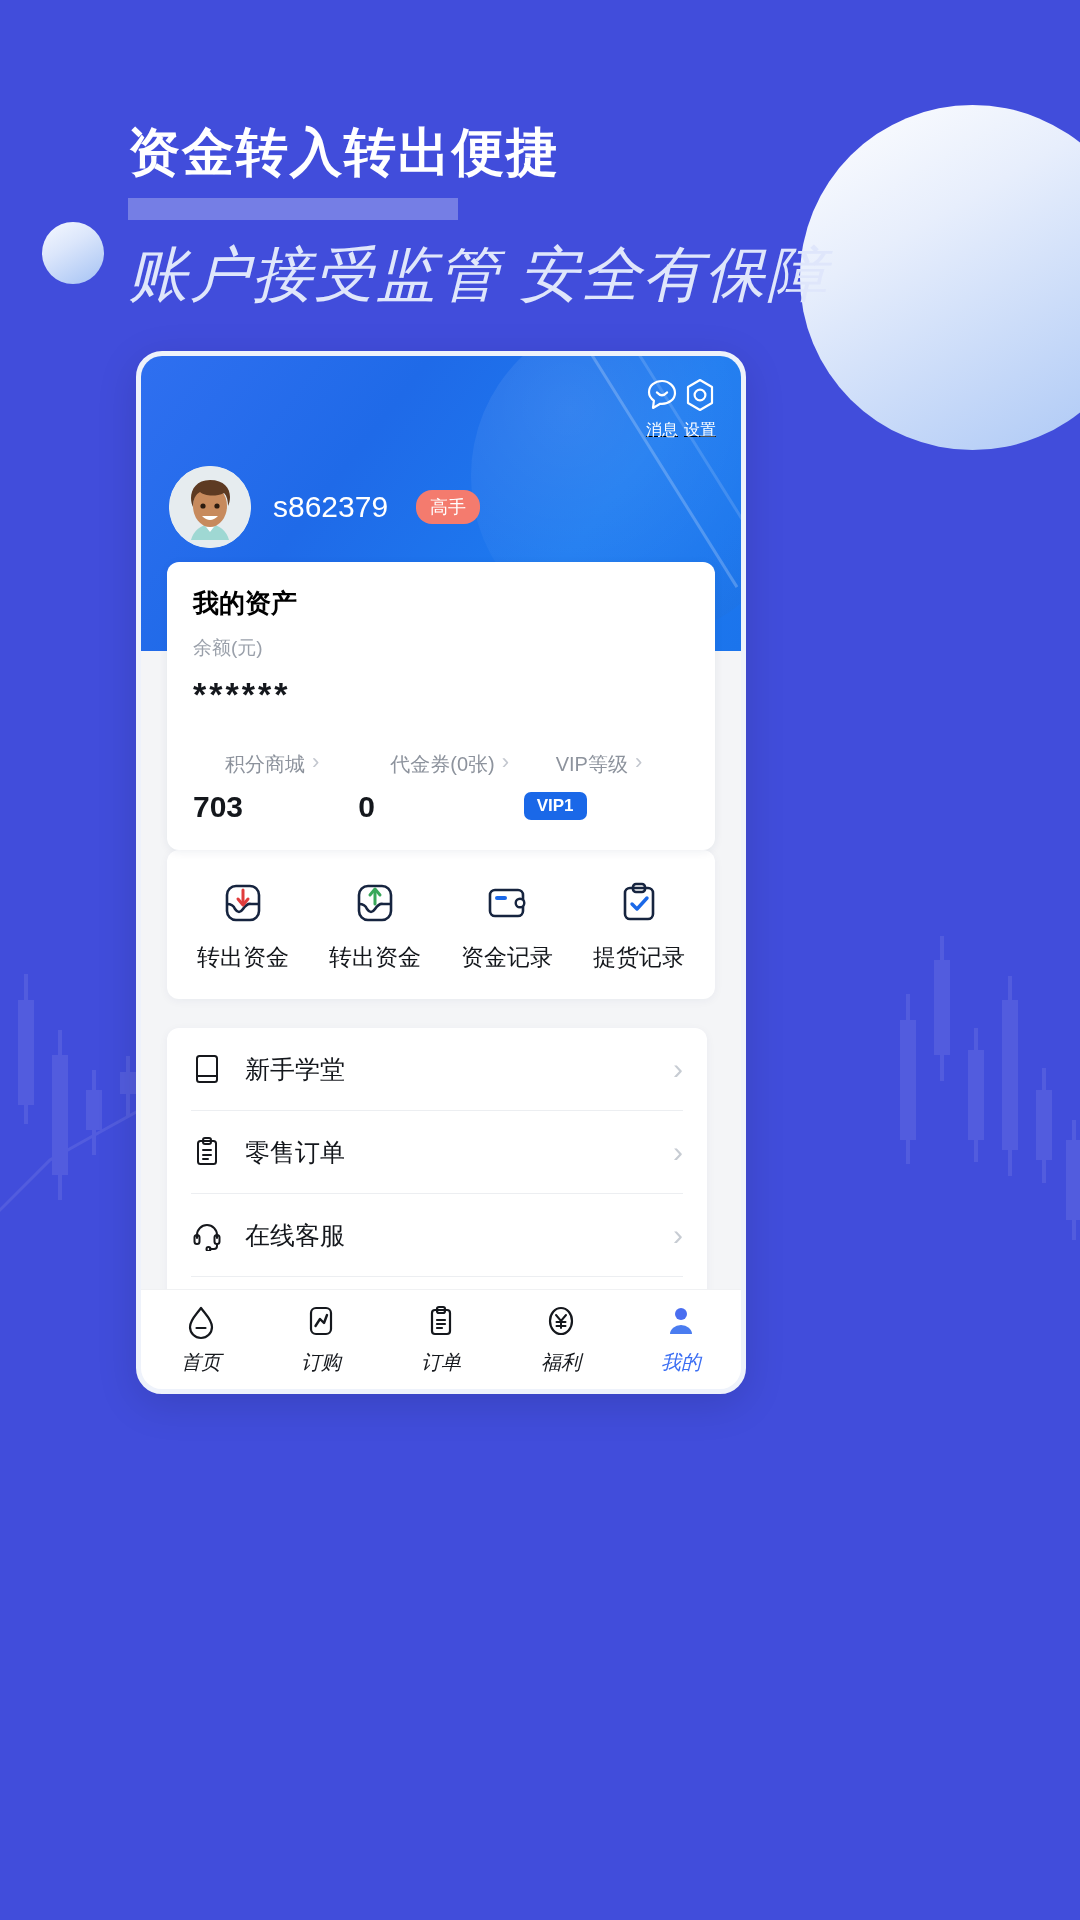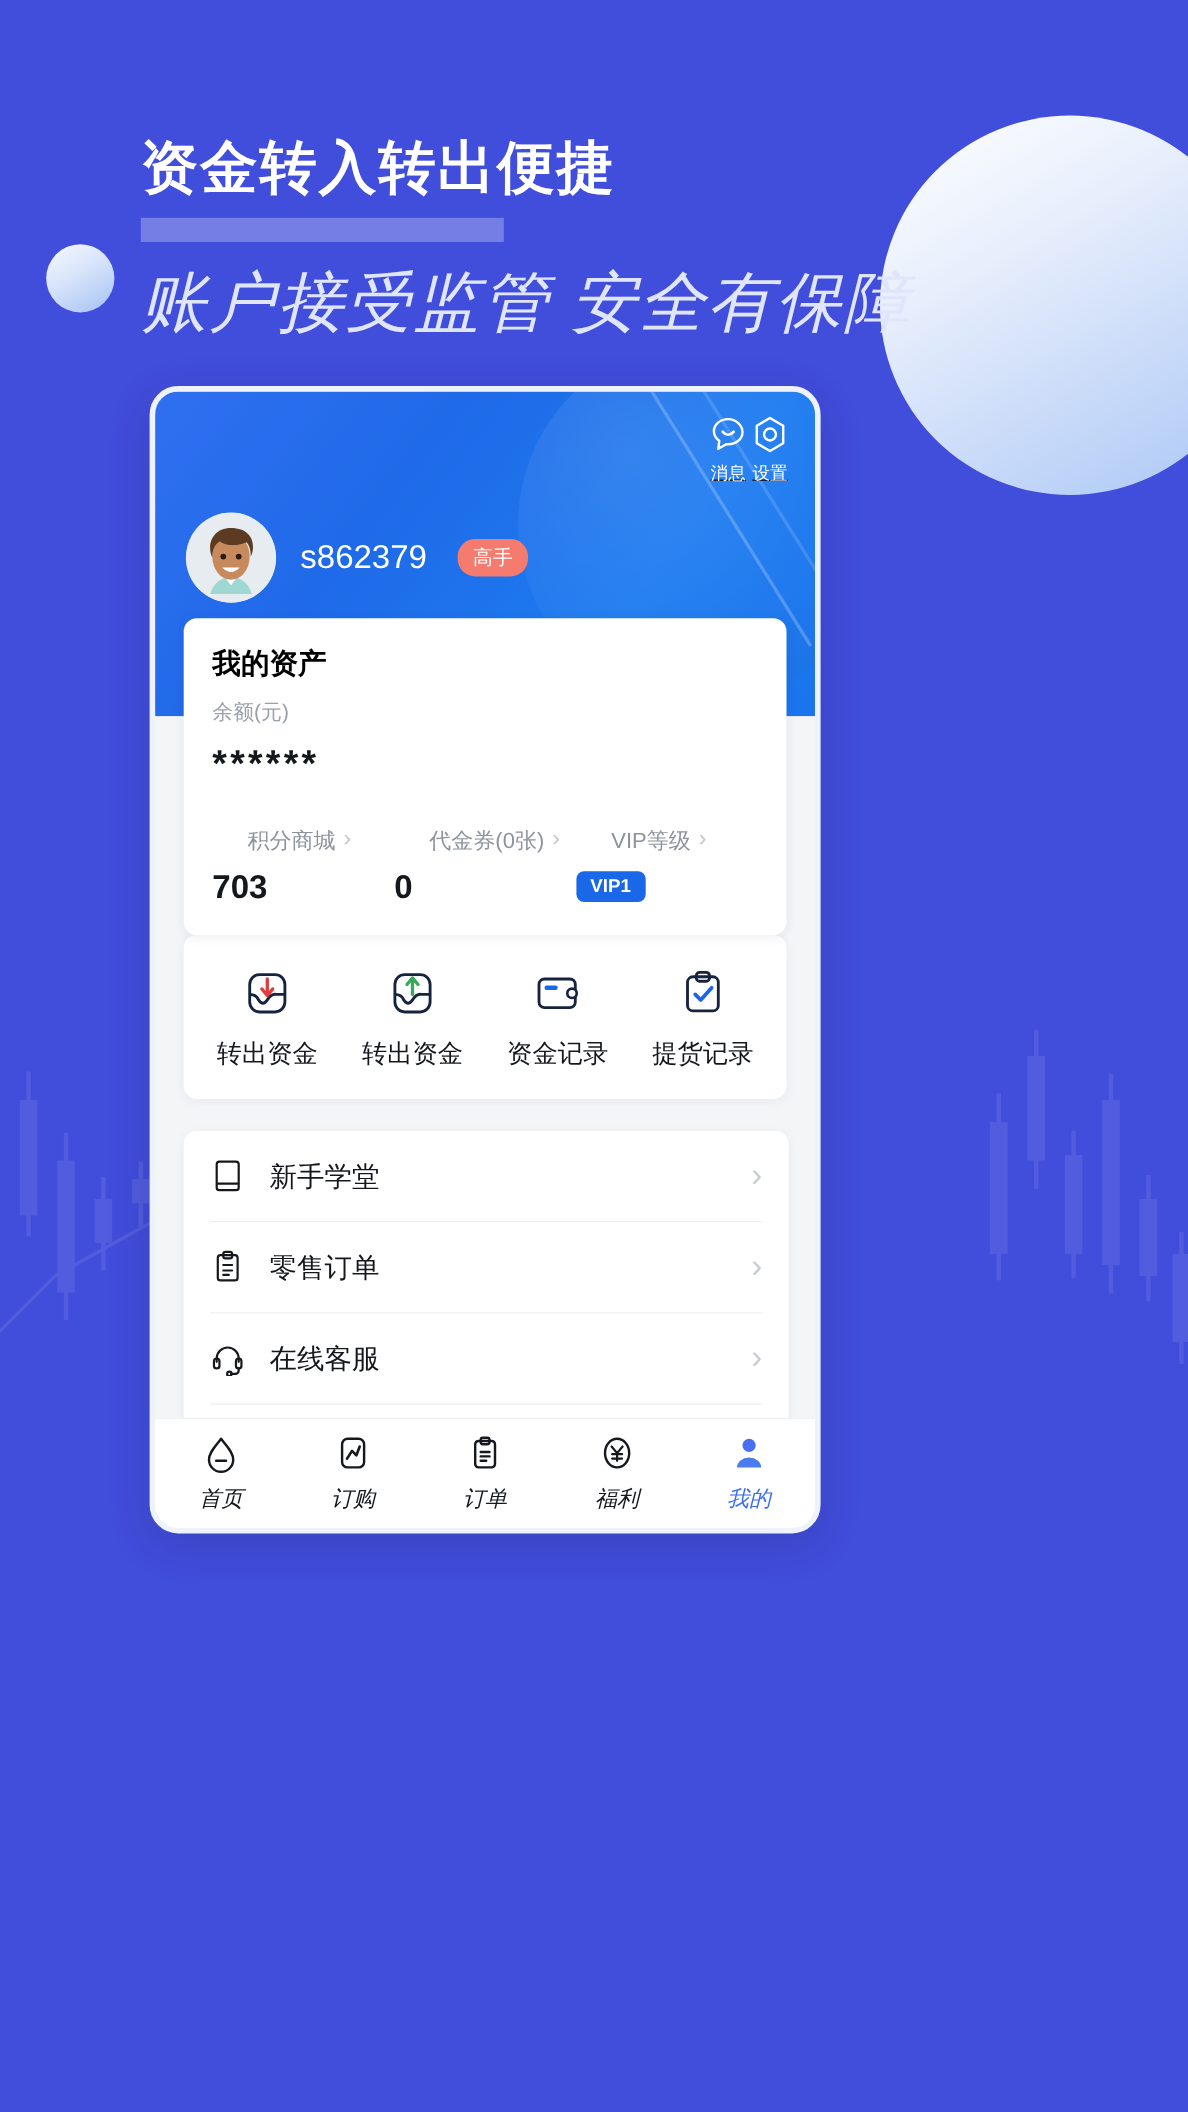--- a/index.html
+++ b/index.html
@@ -150,21 +150,21 @@
     box-shadow:0 2px 10px rgba(20,40,90,.05);
   }
   .action{
     display:flex; flex-direction:column; align-items:center; gap:16px;
     cursor:pointer; width:25%;
   }
   .action-label{ font-size:23px; color:#14171c; font-weight:500; }
 
   
   .menu-card{
-    position:absolute; left:26px; right:24px; top:672px;
+    position:absolute; left:26px; right:34px; top:672px;
     background:#fff; border-radius:12px;
     padding:0 24px; overflow:hidden;
     box-shadow:0 2px 10px rgba(20,40,90,.05);
     height:300px;
   }
   .menu-row{
     display:flex; align-items:center; gap:22px;
     height:83px; border-bottom:1px solid #eceef1;
     cursor:pointer;
   }

